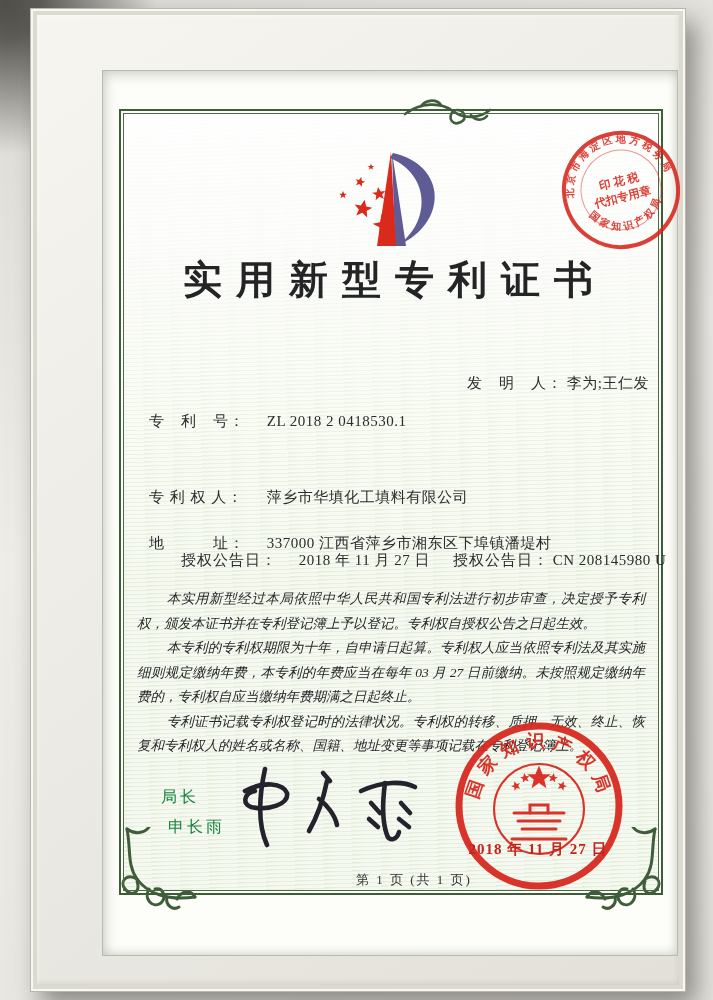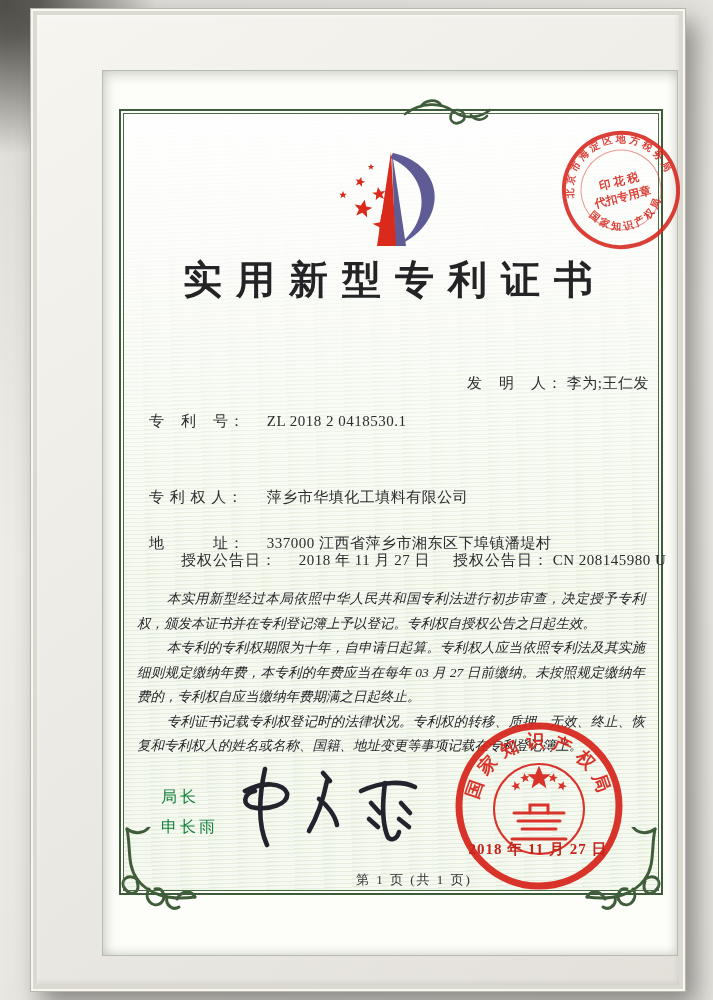--- a/index.html
+++ b/index.html
@@ -127,21 +127,21 @@
         </span>
       </div>
 
       <div class="abs paras">
         <p>本实用新型经过本局依照中华人民共和国专利法进行初步审查，决定授予专利权，颁发本证书并在专利登记簿上予以登记。专利权自授权公告之日起生效。</p>
         <p>本专利的专利权期限为十年，自申请日起算。专利权人应当依照专利法及其实施细则规定缴纳年费，本专利的年费应当在每年 03 月 27 日前缴纳。未按照规定缴纳年费的，专利权自应当缴纳年费期满之日起终止。</p>
         <p>专利证书记载专利权登记时的法律状况。专利权的转移、质押、无效、终止、恢复和专利权人的姓名或名称、国籍、地址变更等事项记载在专利登记簿上。</p>
       </div>
 
       <div class="abs signer" style="top:716px;">局长</div>
-      <div class="abs signer" style="top:746px;">申长雨</div>
+      <div class="abs signer" style="top:746px;margin-left:7px;">申长雨</div>
 
       <svg class="abs signature" viewBox="0 0 216 104">
         <g fill="none" stroke="#23232e" stroke-width="4.6" stroke-linecap="round" stroke-linejoin="round">
           <path d="M34,10 C27,42 27,66 36,86"></path>
           <path d="M14,32 C32,22 52,24 56,34 C58,45 38,52 20,48 C11,45 13,34 24,32"></path>
           <path d="M96,22 C92,42 86,58 78,72"></path>
           <path d="M88,40 C96,46 104,56 106,66"></path>
           <path d="M92,14 l7,8"></path>
           <path d="M130,32 C152,22 172,22 184,28"></path>
           <path d="M154,24 C151,46 151,62 156,76 C158,83 166,81 168,73"></path>

